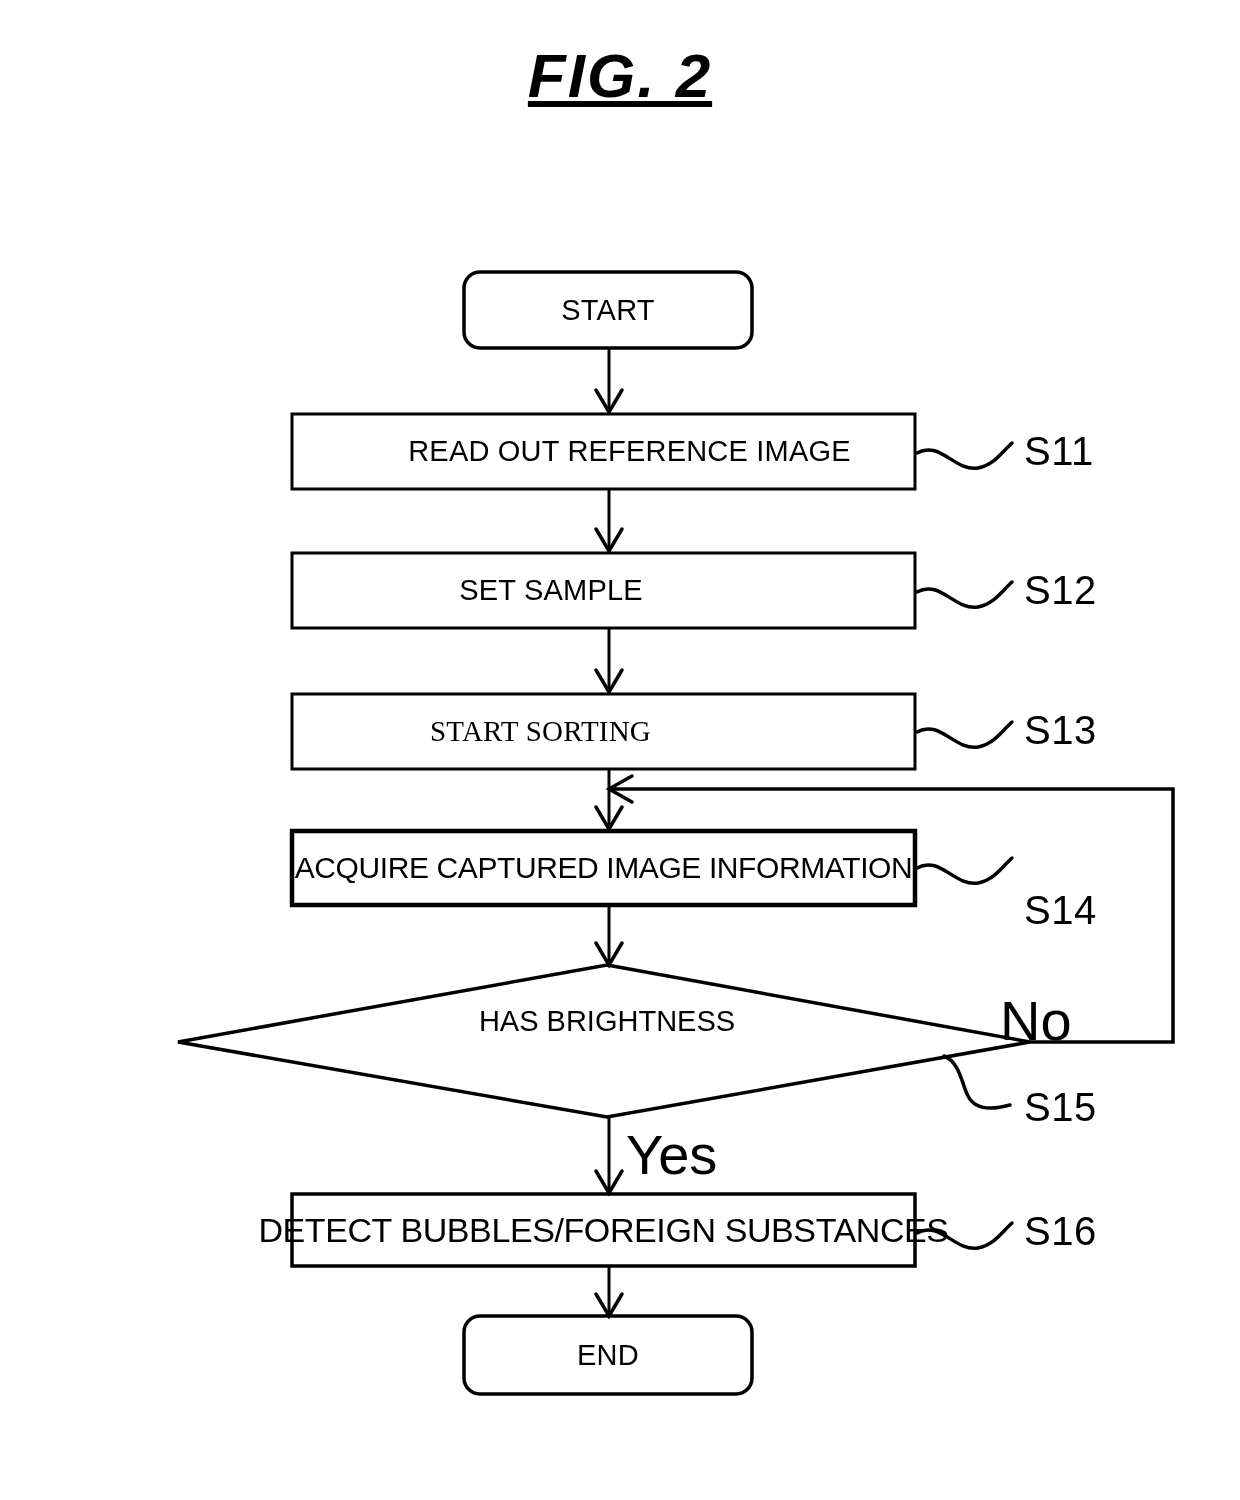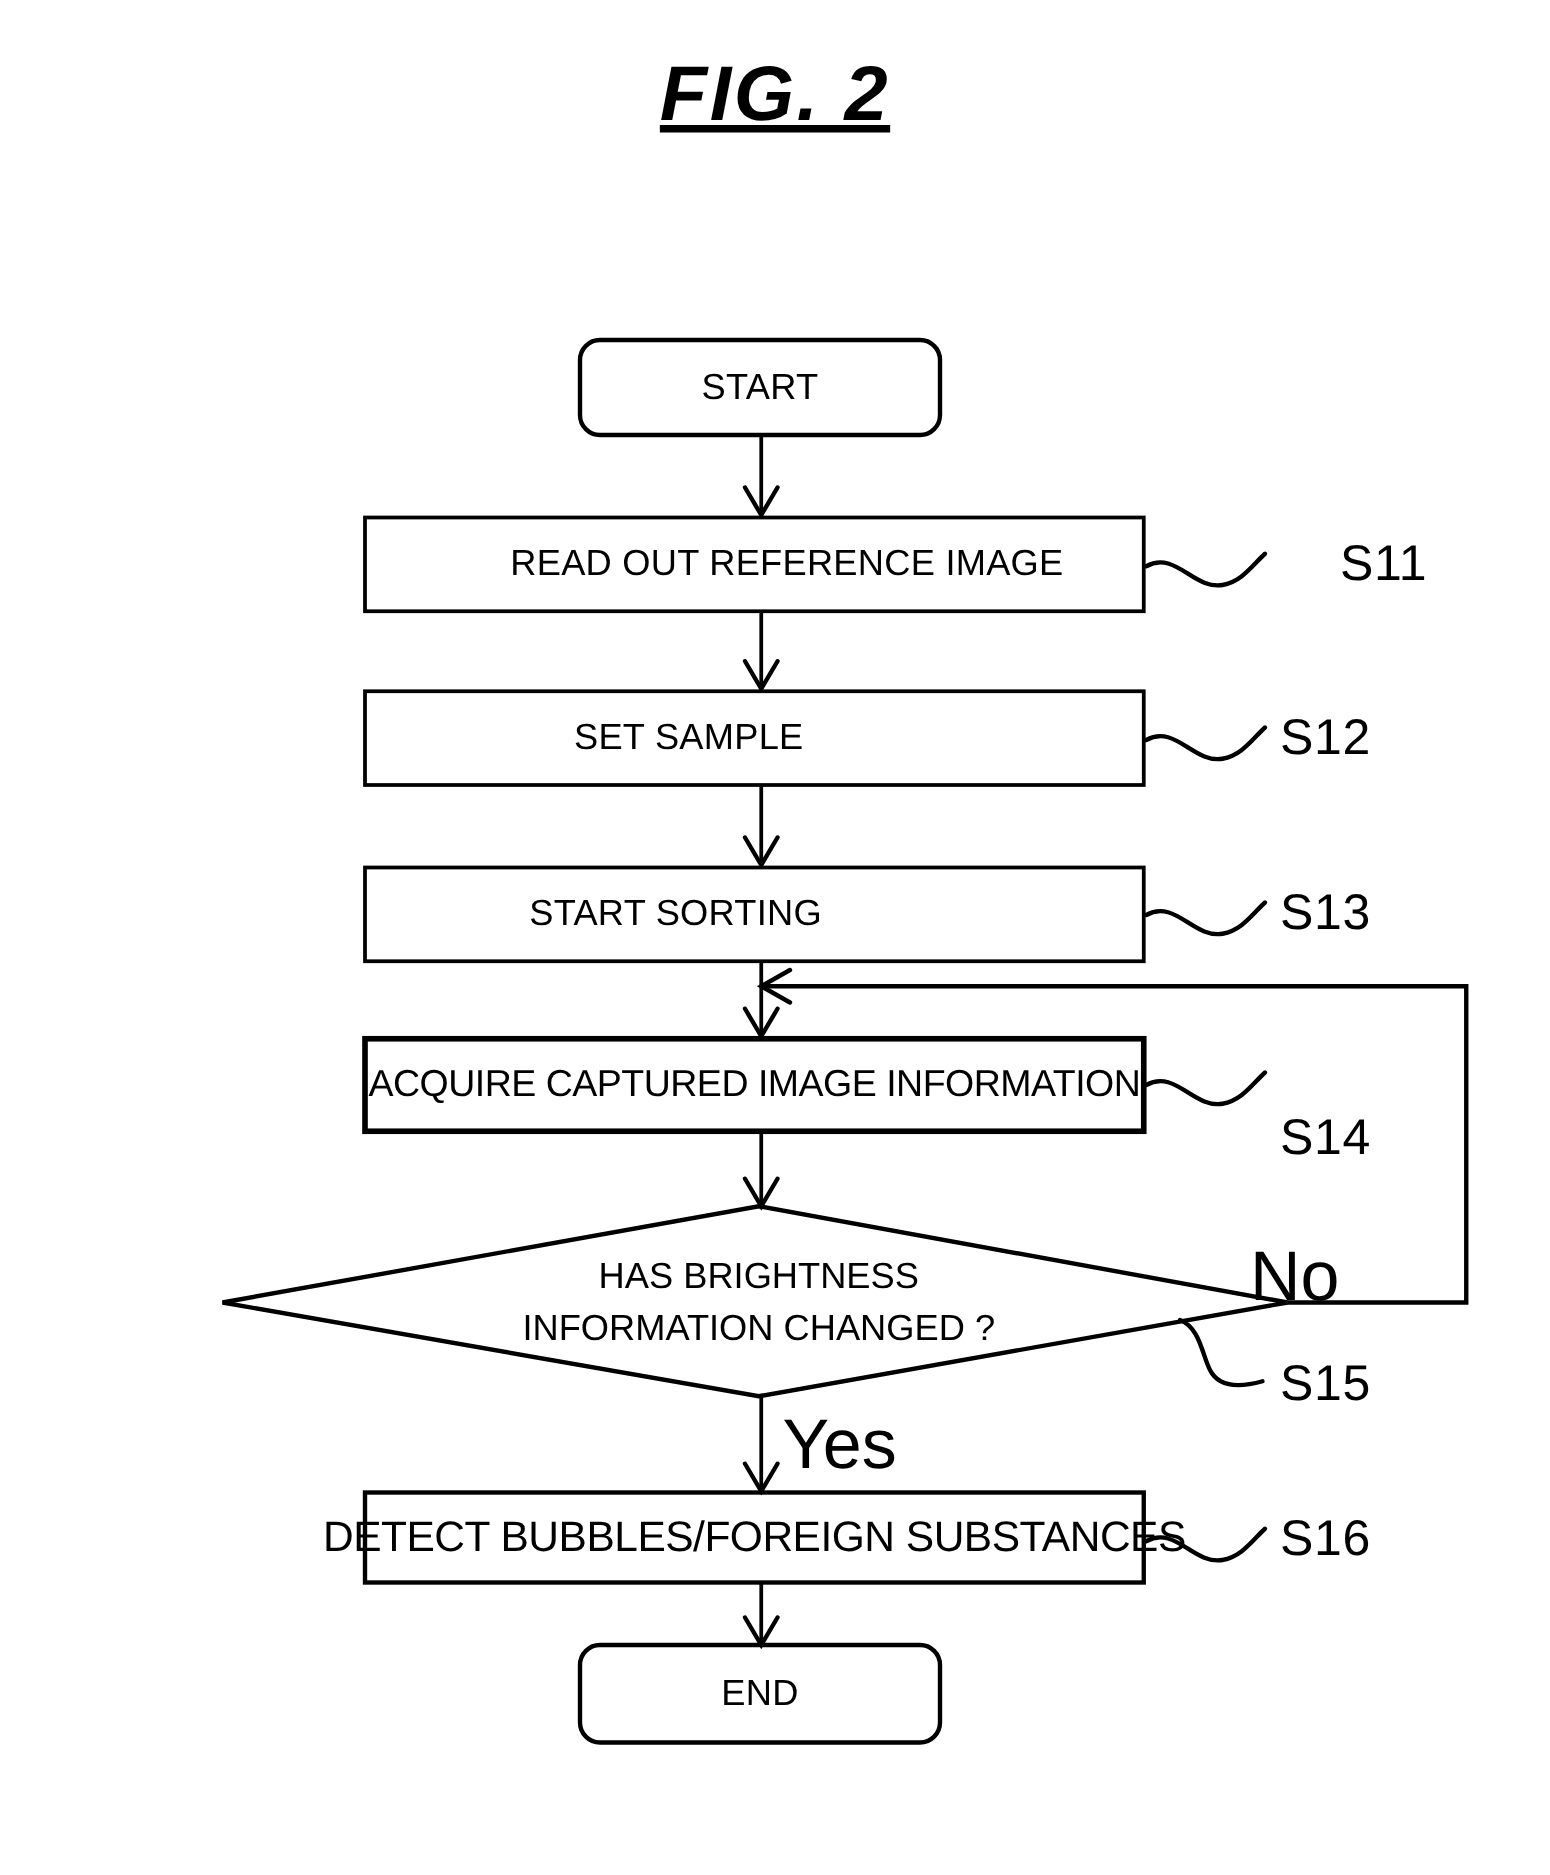--- a/index.html
+++ b/index.html
@@ -153,34 +153,33 @@
 
     <path d="M 917 1233 C 940 1220 955 1252 978 1248 C 994 1245 1002 1232 1012 1223" fill="none" stroke="#000000" stroke-width="3.5" stroke-linecap="round"></path>
   </svg>
 
   <div class="node-label" style="left:464px; top:272px; width:288px; height:76px;">START</div>
 
   <div class="node-label" style="left:292px; top:414px; width:623px; height:75px;padding-left:26px;">READ OUT REFERENCE IMAGE</div>
 
   <div class="node-label" style="left:292px; top:553px; width:518px; height:75px;">SET SAMPLE</div>
 
-  <div class="node-label" style="left:292px; top:694px; width:497px; height:75px;">START SORTING</div>
+  <div class="node-label" style="left:292px; top:694px; width:497px; height:75px;font-family:Liberation Serif, serif;">START SORTING</div>
 
   <div class="node-label" style="left:296px; top:831px; width:615px; height:74px; font-size:30px; letter-spacing:-0.4px;">ACQUIRE CAPTURED IMAGE INFORMATION</div>
 
   <div class="diamond-label" style="left:357px; top:1000px; width:500px;">
     <div>HAS BRIGHTNESS</div>
-    <div>INFORMATION CHANGED ?</div>
   </div>
 
   <div class="node-label" style="left:296px; top:1194px; width:615px; height:72px; font-size:34px; letter-spacing:-0.4px;">DETECT BUBBLES/FOREIGN SUBSTANCES</div>
 
   <div class="node-label" style="left:464px; top:1316px; width:288px; height:78px;">END</div>
 
-  <div class="step-tag" style="left:1072px; top:429px;">S11</div>
+  <div class="step-tag" style="left:1024px; top:429px;">S11</div>
   <div class="step-tag" style="left:1024px; top:568px;">S12</div>
   <div class="step-tag" style="left:1024px; top:708px;">S13</div>
   <div class="step-tag" style="left:1024px; top:844px;margin-top:44px;">S14</div>
   <div class="step-tag" style="left:1024px; top:1085px;">S15</div>
   <div class="step-tag" style="left:1024px; top:1209px;">S16</div>
 
   <div class="branch-label" style="left:1000px; top:988px;">No</div>
   <div class="branch-label" style="left:626px; top:1122px;">Yes</div>
 
 </div>

